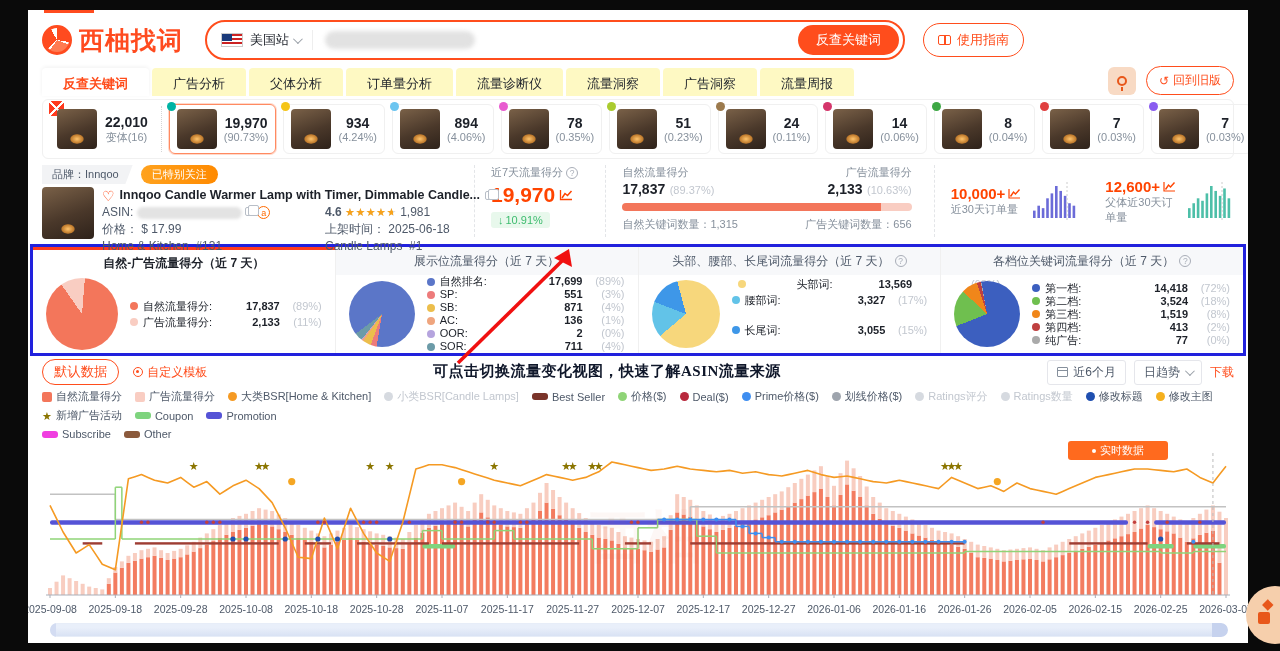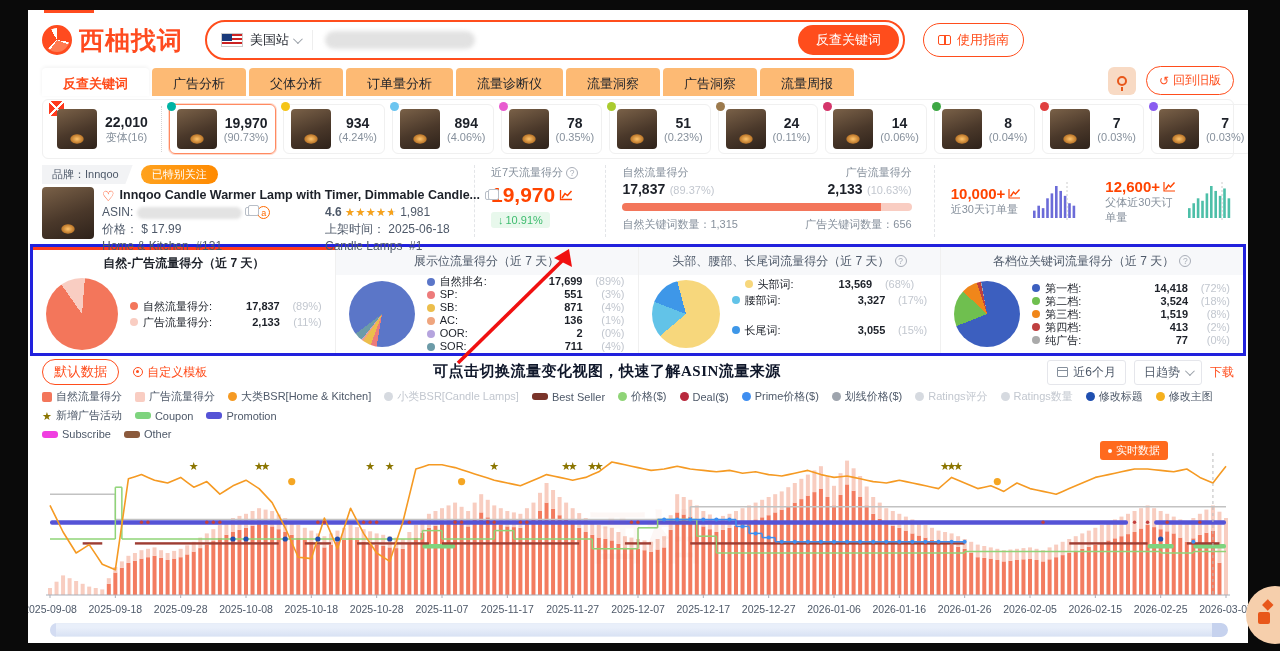--- a/index.html
+++ b/index.html
@@ -21,21 +21,21 @@
   .chev { width:7px; height:7px; border-right:1.5px solid #9aa0a8; border-bottom:1.5px solid #9aa0a8; transform:rotate(45deg) translateY(-2px); }
   .search-div { width:1px; height:20px; background:#eee; margin:0 12px; }
   .blur-chip { width:150px; height:18px; background:#E2E2E2; border-radius:9px; filter:blur(2px); }
   .search-btn { margin-left:auto; background:#FF4D1C; color:#fff; font-size:13px; border:none; border-radius:16px; height:30px; padding:0 18px; cursor:pointer; }
   .guide-btn { margin-left:18px; height:34px; border:1.5px solid #FF4D1C; color:#FF4D1C; border-radius:18px; background:#fff; font-size:13px; padding:0 14px; display:flex; align-items:center; gap:6px; cursor:pointer; }
   .book-icon { width:13px; height:10px; border:1.5px solid #FF4D1C; border-radius:2px; position:relative; }
   .book-icon:before { content:''; position:absolute; left:5px; top:-1px; bottom:-1px; width:1.5px; background:#FF4D1C; }
 
   
   .tabs { display:flex; gap:3px; padding:6px 14px 0 14px; position:relative; height:34px; }
-  .tab { background:#fdba74; color:#1D2129; font-size:13px; padding:7px 21px; border-radius:4px 4px 0 0; cursor:pointer; white-space:nowrap; }
+  .tab { background:#fef9c3; color:#1D2129; font-size:13px; padding:7px 21px; border-radius:4px 4px 0 0; cursor:pointer; white-space:nowrap; }
   .tab.active { background:#fff; color:#FF4D1C; font-weight:bold; box-shadow:0 -1px 4px rgba(0,0,0,0.06); }
   .tabs-right { position:absolute; right:14px; top:4px; display:flex; align-items:center; gap:10px; }
   .bulb-btn { width:28px; height:28px; background:#F8DAC4; border-radius:6px; display:flex; align-items:center; justify-content:center; cursor:pointer; }
   .bulb { width:10px; height:10px; border:2px solid #E8571A; border-radius:50%; position:relative; }
   .bulb:after { content:''; position:absolute; left:2px; top:9px; width:2px; height:4px; background:#E8571A; }
   .back-old { border:1px solid #FF4D1C; color:#FF4D1C; background:#fff; border-radius:15px; font-size:12px; padding:5px 12px; display:flex; gap:4px; align-items:center; cursor:pointer; }
 
   
   .variants { margin:3px 14px 0 14px; border:1px solid #F0F0F0; border-radius:6px; display:flex; align-items:center; padding:7px 8px; gap:7px; height:60px; }
   .v-summary { display:flex; align-items:center; gap:8px; padding:0 6px; position:relative; }
@@ -121,21 +121,21 @@
   .legend-row { display:flex; align-items:center; column-gap:13px; row-gap:4px; flex-wrap:wrap; font-size:11px; color:#4E5969; margin-bottom:5px; }
   .lg-item { display:flex; align-items:center; gap:4px; white-space:nowrap; cursor:pointer; }
   .lg-item.off { color:#C2C7CF; }
   .sw-sq { width:10px; height:10px; border-radius:2px; }
   .sw-circle { width:9px; height:9px; border-radius:50%; }
   .sw-bar { width:16px; height:7px; border-radius:3px; }
   .sw-star { font-size:11px; line-height:10px; }
 
   
   .chart-wrap { position:relative; margin:0 14px; }
-  .realtime { position:absolute; right:66px; top:-4px; background:#FF6A1E; color:#fff; font-size:11px; border-radius:3px; padding:2px 8px; display:flex; align-items:center; gap:4px; z-index:5; }
+  .realtime { position:absolute; right:66px; top:-4px; background:#FF6A1E; color:#fff; font-size:11px; border-radius:3px; padding:2px 24px; display:flex; align-items:center; gap:4px; z-index:5; }
   .realtime:before { content:''; width:4px; height:4px; border-radius:50%; background:#fff; }
   .watermark { position:absolute; left:46%; top:32%; font-size:56px; font-weight:bold; color:rgba(210,90,50,0.05); z-index:0; pointer-events:none; }
   #x-labels { position:relative; height:13px; font-size:10.5px; color:#4E5969; }
   #x-labels span { position:absolute; width:70px; text-align:center; top:0; }
   .brush { margin:7px 20px 0 22px; height:14px; background:#E7EDF8; border-radius:7px; position:relative; overflow:hidden; }
   .brush-fill { position:absolute; inset:1px; background:linear-gradient(180deg,#E9EFFA 30%,#D9E2F4); border-radius:6px; }
   .brush-handle { position:absolute; right:0; top:0; width:16px; height:14px; background:#C6D2EE; border-radius:0 7px 7px 0; }
   .brush-handle-l { position:absolute; left:0; top:0; width:6px; height:14px; background:#D3DCF2; border-radius:7px 0 0 7px; }
 
   .fab { position:absolute; left:1246px; top:586px; width:58px; height:58px; border-radius:50%; background:#F6CFAC; z-index:30; }
@@ -491,21 +491,21 @@
         </div>
       </div>
       <div class="pie-panel">
         <div class="pie-head">
           <span>头部、腰部、长尾词流量得分（近 7 天）</span>
           <span class="q-icon"></span>
         </div>
         <div class="pie-body">
           <div class="pie-disc" style="height: 68px; width: 68px; background: conic-gradient(from -15deg, rgb(247, 215, 124) 0deg, rgb(247, 215, 124) 244.8deg, rgb(98, 195, 232) 244.8deg, rgb(98, 195, 232) 306deg, rgb(62, 151, 232) 306deg, rgb(62, 151, 232) 360deg);"></div>
           <div class="pie-legend">
-            <div class="pl-row" style="margin: 3px 13px;">
+            <div class="pl-row" style="margin: 3px 6px; gap: 46px;">
               <span class="pl-dot" style="background: rgb(247, 215, 124);"></span>
               <span class="pl-label">头部词:</span>
               <span class="pl-val">13,569</span>
               <span class="pl-pct">(68%)</span>
             </div>
             <div class="pl-row" style="margin: 3px 0px;">
               <span class="pl-dot" style="background: rgb(98, 195, 232);"></span>
               <span class="pl-label">腰部词:</span>
               <span class="pl-val">3,327</span>
               <span class="pl-pct">(17%)</span>

